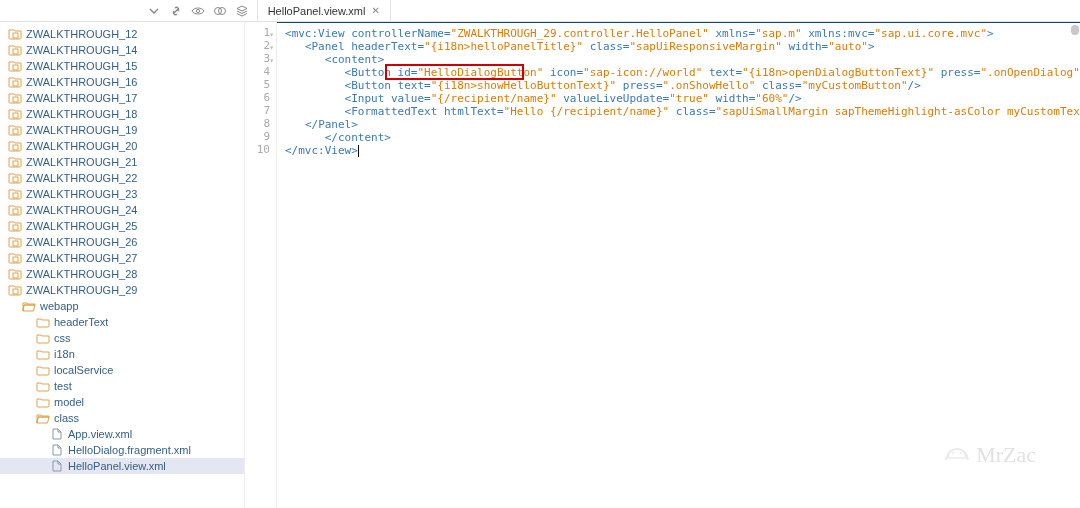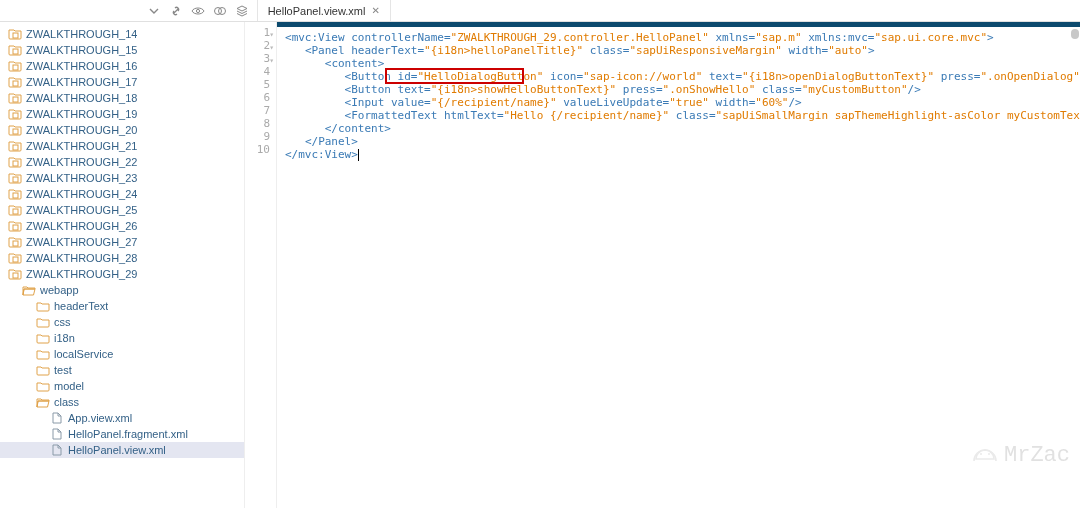--- a/index.html
+++ b/index.html
@@ -15,28 +15,28 @@
   .sidebar { width:245px; border-right:1px solid #eee; overflow-y:auto; padding-top:4px; }
   .tree-item { display:flex; align-items:center; height:16px; padding:0 4px 0 0; color:#346187; cursor:pointer; white-space:nowrap; }
   .tree-item.sel { background:#e4e6f1; }
   .tree-item .pad { display:inline-block; }
   .tree-item .icon { width:14px; height:14px; margin-right:4px; display:inline-flex; align-items:center; justify-content:center; flex-shrink:0; }
   .tree-item .label { font-size:11px; overflow:hidden; text-overflow:ellipsis; }
   .editor { flex:1; display:flex; overflow:hidden; background:#fff; }
   .gutter { width:32px; text-align:right; padding:4px 6px 0 0; color:#aaa; font-family:Consolas,monospace; font-size:11px; user-select:none; border-right:1px solid #eee; }
   .gutter div { height:13px; line-height:13px; position:relative; }
   .gutter .fold { position:absolute; right:-4px; top:2px; font-size:8px; color:#bbb; }
-  .code { flex:1; padding:4px 0 0 8px; font-family:Consolas,monospace; font-size:11px; line-height:13px; color:#333; position:relative; overflow:hidden; border-top:5px solid #0c4a6e;}
+  .code { flex:1; padding:4px 0 0 8px; font-family:Consolas,monospace; font-size:11px; line-height:13px; color:#333; position:relative; overflow:hidden; border-top:1px solid #0c4a6e;}
   .code .line { height:13px; white-space:pre; }
   .t-tag { color:#3a7ab5; }
   .t-attr { color:#3a7ab5; }
   .t-val { color:#e07b00; }
   .highlight-box { position:absolute; border:2px solid #cc0000; pointer-events:none; }
   .cursor { display:inline-block; width:1px; height:12px; background:#000; vertical-align:middle; }
-  .watermark { position:fixed; right:10px; bottom:40px; color:#dcdcdc; font-size:22px; font-family:Liberation Mono, monospace; display:flex; align-items:center; gap:6px; opacity:.85; pointer-events:none; }
+  .watermark { position:fixed; right:44px; bottom:40px; color:#dcdcdc; font-size:22px; font-family:Liberation Serif, serif; display:flex; align-items:center; gap:6px; opacity:.85; pointer-events:none; }
   .watermark svg { opacity:.7; }
   .scroll-thumb { position:absolute; right:1px; top:2px; width:8px; height:10px; background:#c8c8c8; border-radius:4px; }
 </style>
 </head>
 <body>
 <div class="root">
 
   <div class="toolbar">
     <div class="spacer"></div>
     <span class="ticon">
@@ -79,20 +79,30 @@
 
     <div class="sidebar" id="tree">
         <div class="tree-item">
           <span class="pad" style="width:8px"></span>
           <span class="icon">
             <svg width="14" height="12" viewBox="0 0 14 12">
               <path d="M1 2h5l1 1h6v7a1 1 0 01-1 1H2a1 1 0 01-1-1z" fill="none" stroke="#e0a24a" stroke-width="1"></path>
               <rect x="5" y="5" width="5" height="5" fill="none" stroke="#e0a24a"></rect>
             </svg>
           </span>
+          <span class="label">ZWALKTHROUGH_12</span>
+        </div>
+        <div class="tree-item">
+          <span class="pad" style="width:8px"></span>
+          <span class="icon">
+            <svg width="14" height="12" viewBox="0 0 14 12">
+              <path d="M1 2h5l1 1h6v7a1 1 0 01-1 1H2a1 1 0 01-1-1z" fill="none" stroke="#e0a24a" stroke-width="1"></path>
+              <rect x="5" y="5" width="5" height="5" fill="none" stroke="#e0a24a"></rect>
+            </svg>
+          </span>
           <span class="label">ZWALKTHROUGH_14</span>
         </div>
         <div class="tree-item">
           <span class="pad" style="width:8px"></span>
           <span class="icon">
             <svg width="14" height="12" viewBox="0 0 14 12">
               <path d="M1 2h5l1 1h6v7a1 1 0 01-1 1H2a1 1 0 01-1-1z" fill="none" stroke="#e0a24a" stroke-width="1"></path>
               <rect x="5" y="5" width="5" height="5" fill="none" stroke="#e0a24a"></rect>
             </svg>
           </span>
@@ -323,21 +333,21 @@
           <span class="label">App.view.xml</span>
         </div>
         <div class="tree-item">
           <span class="pad" style="width:50px"></span>
           <span class="icon">
             <svg width="12" height="12" viewBox="0 0 12 12">
               <path d="M2 1h5l3 3v7H2z" fill="none" stroke="#8a9aa8"></path>
               <path d="M7 1v3h3" fill="none" stroke="#8a9aa8"></path>
             </svg>
           </span>
-          <span class="label">HelloPanel.fragment.xml</span>
+          <span class="label">HelloDialog.fragment.xml</span>
         </div>
         <div class="tree-item sel">
           <span class="pad" style="width:50px"></span>
           <span class="icon">
             <svg width="12" height="12" viewBox="0 0 12 12">
               <path d="M2 1h5l3 3v7H2z" fill="none" stroke="#8a9aa8"></path>
               <path d="M7 1v3h3" fill="none" stroke="#8a9aa8"></path>
             </svg>
           </span>
           <span class="label">HelloPanel.view.xml</span>
@@ -363,22 +373,22 @@
         </div>
       <div class="code" id="code">
         <div class="scroll-thumb"></div>
       <div class="line"><span></span><span class="t-tag">&lt;</span><span class="t-tag">mvc:View</span><span> </span><span class="t-attr">controllerName</span><span class="t-tag">=</span><span class="t-val">"ZWALKTHROUGH_29.controller.HelloPanel"</span><span> </span><span class="t-attr">xmlns</span><span class="t-tag">=</span><span class="t-val">"sap.m"</span><span> </span><span class="t-attr">xmlns:mvc</span><span class="t-tag">=</span><span class="t-val">"sap.ui.core.mvc"</span><span class="t-tag">&gt;</span></div>
           <div class="line"><span>   </span><span class="t-tag">&lt;</span><span class="t-tag">Panel</span><span> </span><span class="t-attr">headerText</span><span class="t-tag">=</span><span class="t-val">"{i18n&gt;helloPanelTitle}"</span><span> </span><span class="t-attr">class</span><span class="t-tag">=</span><span class="t-val">"sapUiResponsiveMargin"</span><span> </span><span class="t-attr">width</span><span class="t-tag">=</span><span class="t-val">"auto"</span><span class="t-tag">&gt;</span></div>
           <div class="line"><span>      </span><span class="t-tag">&lt;</span><span class="t-tag">content</span><span class="t-tag">&gt;</span></div>
           <div class="line"><span>         </span><span class="t-tag">&lt;</span><span class="t-tag">Button</span><span> </span><span class="t-attr">id</span><span class="t-tag">=</span><span class="t-val">"HelloDialogButton"</span><span> </span><span class="t-attr">icon</span><span class="t-tag">=</span><span class="t-val">"sap-icon://world"</span><span> </span><span class="t-attr">text</span><span class="t-tag">=</span><span class="t-val">"{i18n&gt;openDialogButtonText}"</span><span> </span><span class="t-attr">press</span><span class="t-tag">=</span><span class="t-val">".onOpenDialog"</span><span> </span></div>
           <div class="line"><span>         </span><span class="t-tag">&lt;</span><span class="t-tag">Button</span><span> </span><span class="t-attr">text</span><span class="t-tag">=</span><span class="t-val">"{i18n&gt;showHelloButtonText}"</span><span> </span><span class="t-attr">press</span><span class="t-tag">=</span><span class="t-val">".onShowHello"</span><span> </span><span class="t-attr">class</span><span class="t-tag">=</span><span class="t-val">"myCustomButton"</span><span class="t-tag">/&gt;</span></div>
           <div class="line"><span>         </span><span class="t-tag">&lt;</span><span class="t-tag">Input</span><span> </span><span class="t-attr">value</span><span class="t-tag">=</span><span class="t-val">"{/recipient/name}"</span><span> </span><span class="t-attr">valueLiveUpdate</span><span class="t-tag">=</span><span class="t-val">"true"</span><span> </span><span class="t-attr">width</span><span class="t-tag">=</span><span class="t-val">"60%"</span><span class="t-tag">/&gt;</span></div>
           <div class="line"><span>         </span><span class="t-tag">&lt;</span><span class="t-tag">FormattedText</span><span> </span><span class="t-attr">htmlText</span><span class="t-tag">=</span><span class="t-val">"Hello {/recipient/name}"</span><span> </span><span class="t-attr">class</span><span class="t-tag">=</span><span class="t-val">"sapUiSmallMargin sapThemeHighlight-asColor myCustomText"</span></div>
+          <div class="line"><span>   </span><span class="t-tag">&lt;/</span><span class="t-tag">Panel</span><span class="t-tag">&gt;</span></div>
           <div class="line"><span>      </span><span class="t-tag">&lt;/</span><span class="t-tag">content</span><span class="t-tag">&gt;</span></div>
-          <div class="line"><span>   </span><span class="t-tag">&lt;/</span><span class="t-tag">Panel</span><span class="t-tag">&gt;</span></div>
           <div class="line"><span></span><span class="t-tag">&lt;/</span><span class="t-tag">mvc:View</span><span class="t-tag">&gt;</span><span class="cursor"></span></div>
           <div class="highlight-box" style="left: 107.85px; top: 41px; width: 139.1px; height: 16px;"></div>
         </div>
     </div>
   </div>
 
 </div>
 
 <div class="watermark">
   <svg width="26" height="22" viewBox="0 0 26 22">

